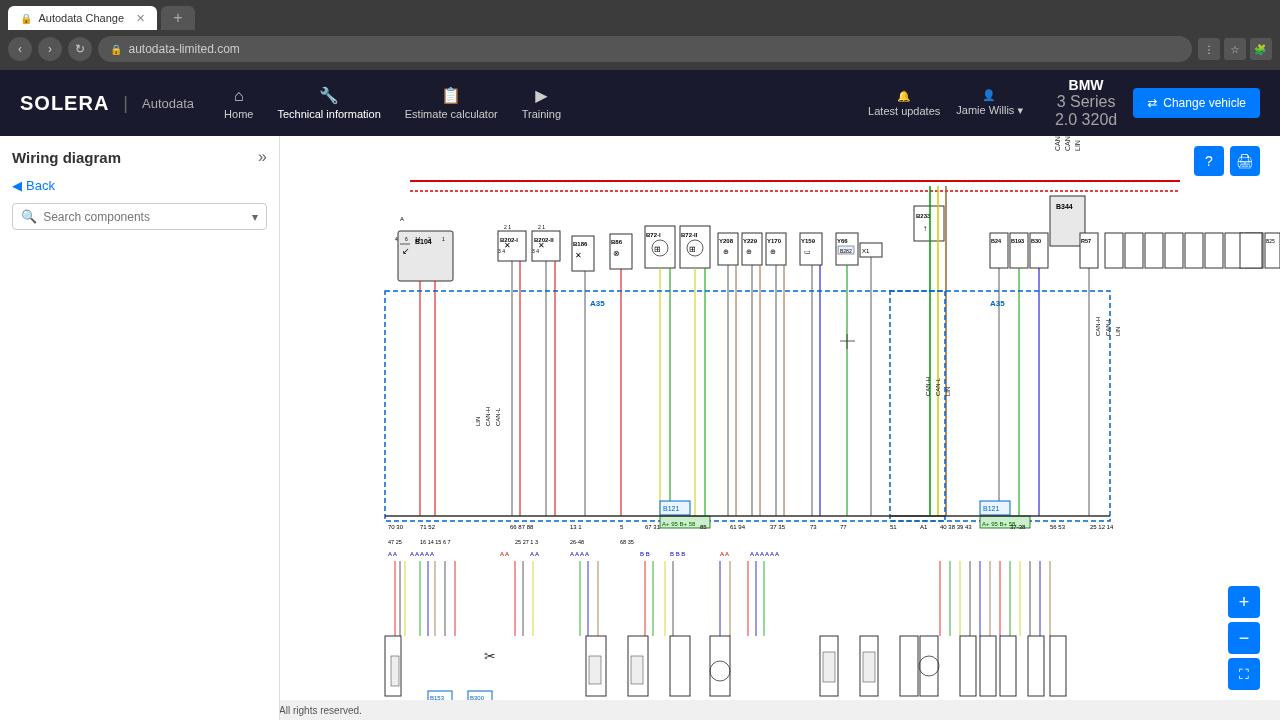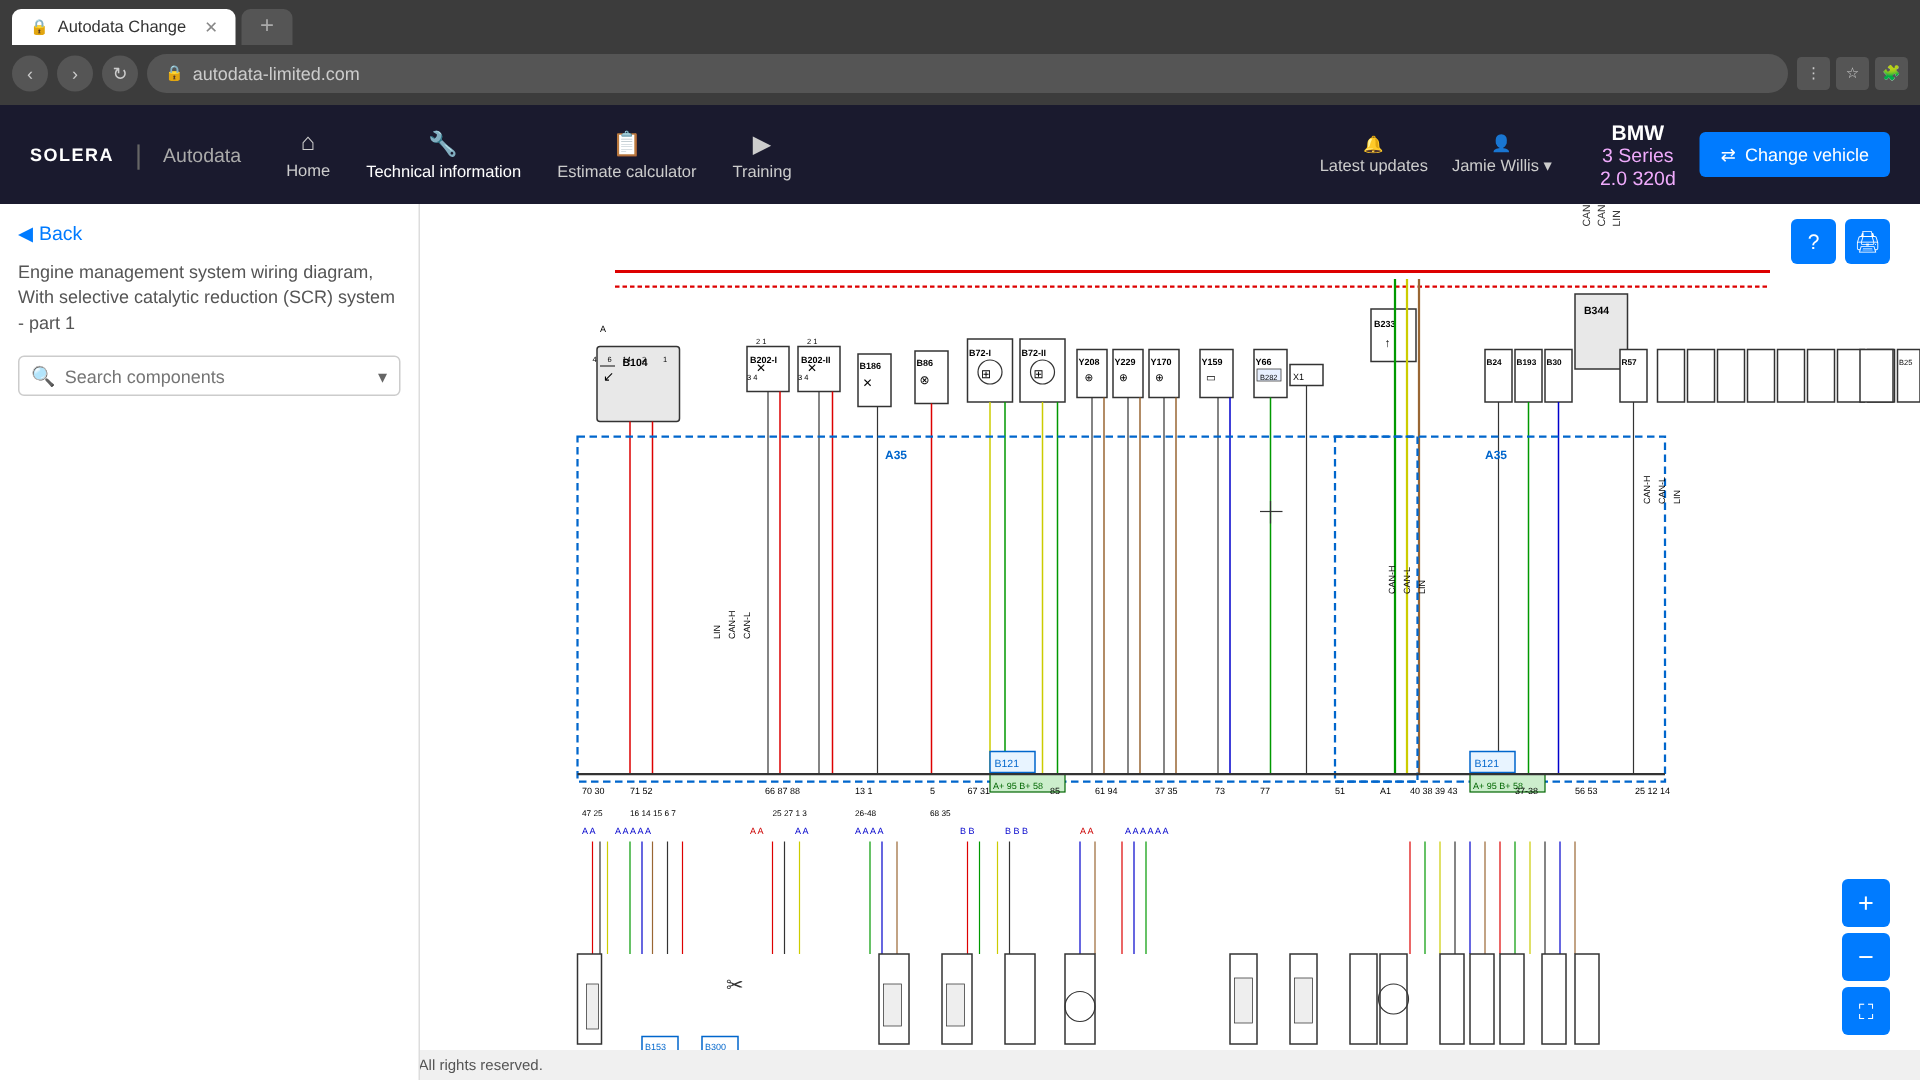--- a/index.html
+++ b/index.html
@@ -78,21 +78,21 @@
       position: relative;
     }
     .logo-area {
       display: flex;
       align-items: center;
       gap: 8px;
       margin-right: 30px;
     }
     .solera-logo {
       color: #fff;
-      font-size: 12px;
+      font-size: 20px;
       font-weight: bold;
       letter-spacing: 1px;
     }
     .logo-divider {
       color: #666;
       font-size: 18px;
       margin: 0 6px;
     }
     .autdata-text {
       color: #aaa;
@@ -132,22 +132,22 @@
     .vehicle-info {
       text-align: center;
       margin-left: 16px;
     }
     .vehicle-brand {
       color: #fff;
       font-size: 14px;
       font-weight: bold;
     }
     .vehicle-model {
-      color: #f0abfc;
-      font-size: 13px;
+      color: #a3a3a3;
+      font-size: 16px;
     }
     .change-vehicle-btn {
       background: #007bff;
       color: #fff;
       border: none;
       padding: 8px 14px;
       border-radius: 4px;
       font-size: 12px;
       cursor: pointer;
       display: flex;
@@ -387,25 +387,28 @@
     <button class="change-vehicle-btn">
       <span>⇄</span>
       <span>Change vehicle</span>
     </button>
   </div>
 </div>
 
 <div class="main-content">
 
   <div class="sidebar">
+    <div class="sidebar-header">
+      <span class="wiring-diagram-title">Wiring diagram</span>
+      <button class="collapse-btn">»</button>
+    </div>
     <div class="back-link">
       <span>◀</span>
       <span>Back</span>
     </div>
-    <div class="diagram-description">Engine management system wiring diagram, With selective catalytic reduction (SCR) system - part 1</div>
     <div class="search-bar">
       <span style="color:#888; font-size:13px;">🔍</span>
       <input type="text" style="border: none; outline: none; font-size: 12px; flex: 1 1 0%; color: #4c1d95;" placeholder="Search components">
       <button class="search-dropdown-btn">▾</button>
     </div>
   </div>
 
   <div class="diagram-area">
 
     <div class="diagram-tools">

